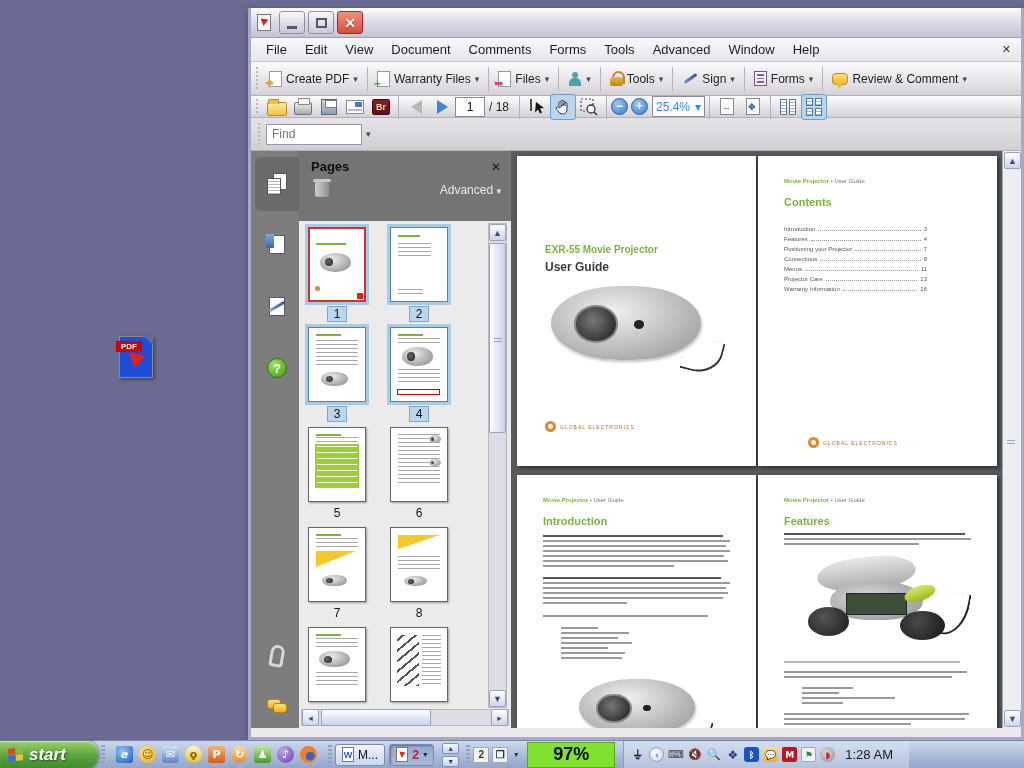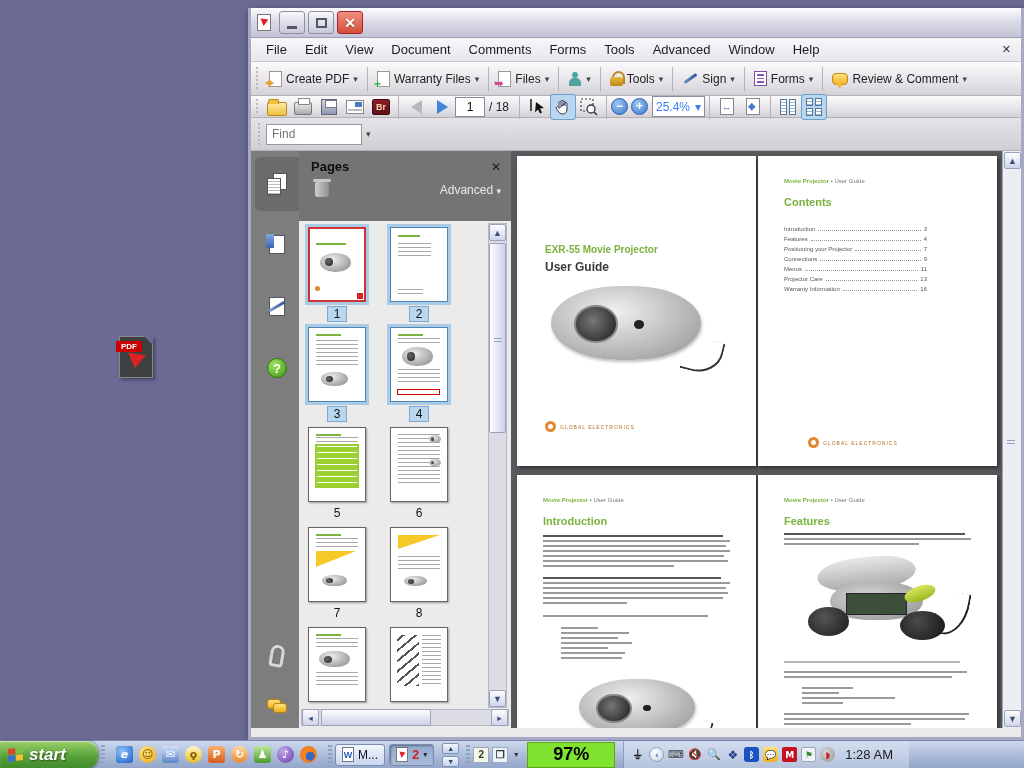--- a/index.html
+++ b/index.html
@@ -2,21 +2,21 @@
 <html><head>
 <meta charset="utf-8">
 <style>
   * { margin:0; padding:0; box-sizing:border-box; }
   html,body { width:1024px; height:768px; overflow:hidden; }
   body { font-family:"Liberation Sans", sans-serif; }
   #screen { position:relative; width:1024px; height:768px; background:#6a6a94; overflow:hidden; }
 
   
   .desktop-icon { position:absolute; left:26px; top:336px; width:220px; text-align:center; }
-  .pdf-glyph { position:relative; display:inline-block; width:34px; height:42px; background:#404040; border:1px solid #888; box-shadow:2px 2px 3px rgba(0,0,0,.35); }
+  .pdf-glyph { position:relative; display:inline-block; width:34px; height:42px; background:#1d4ed8; border:1px solid #888; box-shadow:2px 2px 3px rgba(0,0,0,.35); }
   .pdf-glyph .band { position:absolute; left:-4px; top:4px; width:26px; height:11px; background:#c00; color:#fff; font-size:8px; font-weight:bold; line-height:11px; text-align:center; }
   .pdf-glyph .mark { position:absolute; left:7px; top:17px; width:0; height:0; border-left:9px solid transparent; border-right:9px solid transparent; border-top:14px solid #d22; transform:rotate(8deg); }
   .pdf-glyph .fold { position:absolute; right:-1px; top:-1px; border-left:9px solid transparent; border-top:9px solid #6a6a94; }
   .desktop-icon .label { margin-top:6px; color:#f2f2f8; font-size:24px; line-height:30px; text-shadow:1px 1px 2px rgba(0,0,0,.6); }
 
   
   .window { position:absolute; left:248px; top:8px; width:776px; height:732px; background:#ece9ed; border:3px solid #aaa9c4; border-top:none; box-shadow:2px 3px 8px rgba(0,0,0,.45); }
   .titlebar { height:30px; background:linear-gradient(#fdfdfe,#dcdce8 45%,#c3c3d6); display:flex; align-items:center; padding:0 4px 0 6px; border-bottom:1px solid #9e9eb4; }
   .titlebar .doc-ico { position:relative; width:14px; height:17px; background:#fff; border:1px solid #777; margin-right:5px; flex:0 0 auto; }
   .titlebar .doc-ico i { position:absolute; left:2px; top:4px; border-left:4px solid transparent; border-right:4px solid transparent; border-top:7px solid #d22; transform:rotate(8deg); }

